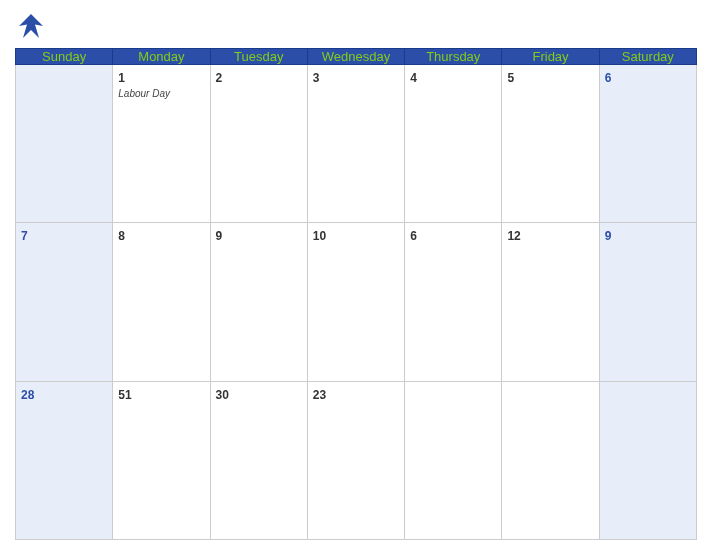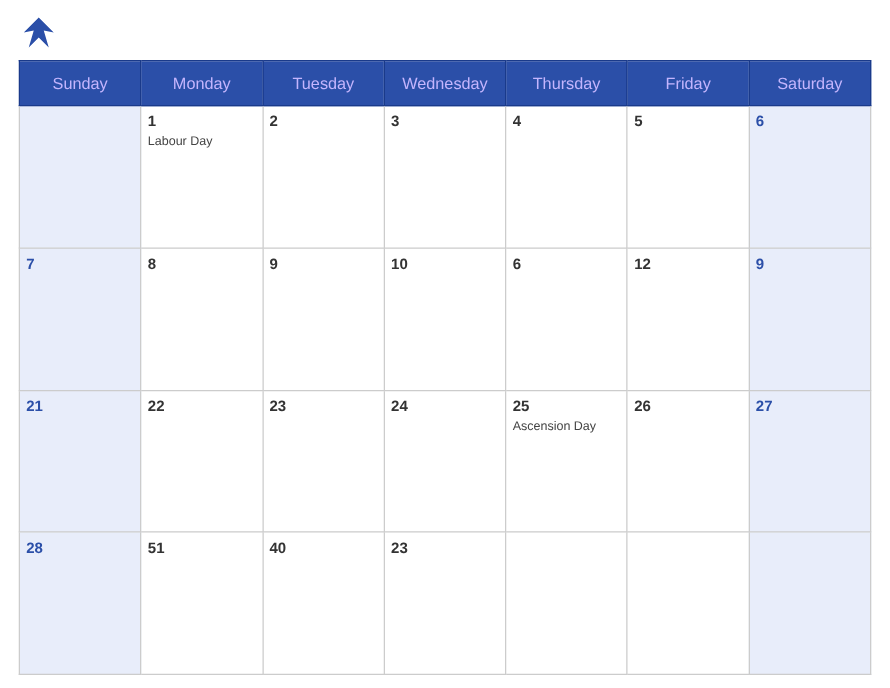--- a/index.html
+++ b/index.html
@@ -54,23 +54,23 @@
     }
 
     .calendar {
       width: 100%;
       border-collapse: collapse;
       flex: 1;
     }
 
     .calendar th {
       background-color: #2b4fa8;
-      color: #c4b5fd;
+      color: #84cc16;
       text-align: center;
-      padding: 10px 4px;
+      padding: 0 4px;
       font-size: 13px;
       font-weight: normal;
       border: 1px solid #1a3a8a;
     }
 
     .calendar td {
       border: 1px solid #ccc;
       vertical-align: top;
       padding: 3px 5px;
       width: calc(100% / 7);
@@ -93,20 +93,21 @@
 
     .sunday .day-number,
     .saturday .day-number {
       color: #2b4fa8;
     }
 
     .holiday {
       font-size: 10px;
       color: #444;
       margin-top: 2px;
+      font-style: italic;
     }
   </style>
 </head>
 <body>
 
 <div class="header">
   <div class="logo">
     <svg class="logo-bird" viewBox="0 0 40 40">
       <polygon points="20,5 35,20 25,18 30,35 20,25 10,35 15,18 5,20" fill="#2b4fa8"></polygon>
     </svg>
@@ -144,31 +145,22 @@
       <tr>
         <td class="sunday"><span class="day-number">7</span></td>
         <td><span class="day-number">8</span></td>
         <td><span class="day-number">9</span></td>
         <td><span class="day-number">10</span></td>
         <td><span class="day-number">6</span></td>
         <td><span class="day-number">12</span></td>
         <td class="saturday"><span class="day-number">9</span></td>
       </tr>
       <tr>
-        <td class="sunday"><span class="day-number">21</span></td>
-        <td><span class="day-number">22</span></td>
-        <td><span class="day-number">23</span></td>
-        <td><span class="day-number">24</span></td>
-        <td><span class="day-number">25</span><div class="holiday">Ascension Day</div></td>
-        <td><span class="day-number">26</span></td>
-        <td class="saturday"><span class="day-number">27</span></td>
-      </tr>
-      <tr>
         <td class="sunday"><span class="day-number">28</span></td>
         <td><span class="day-number">51</span></td>
-        <td><span class="day-number">40</span></td>
+        <td><span class="day-number">30</span></td>
         <td><span class="day-number">23</span></td>
         <td></td>
         <td></td>
         <td class="saturday"></td>
       </tr>
     </tbody>
 </table>
 
 </body></html>

